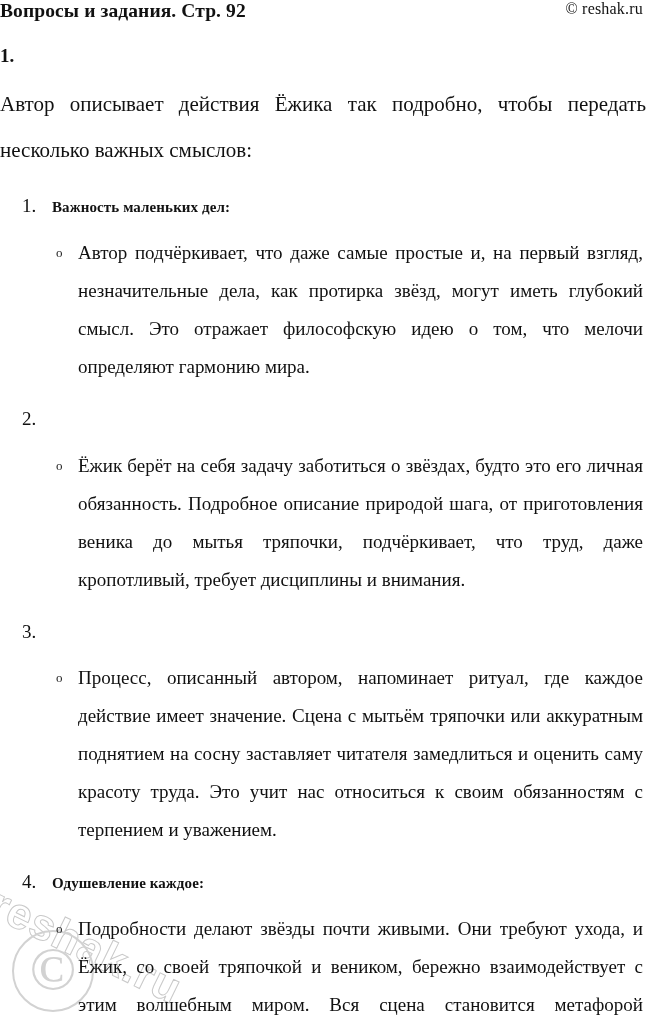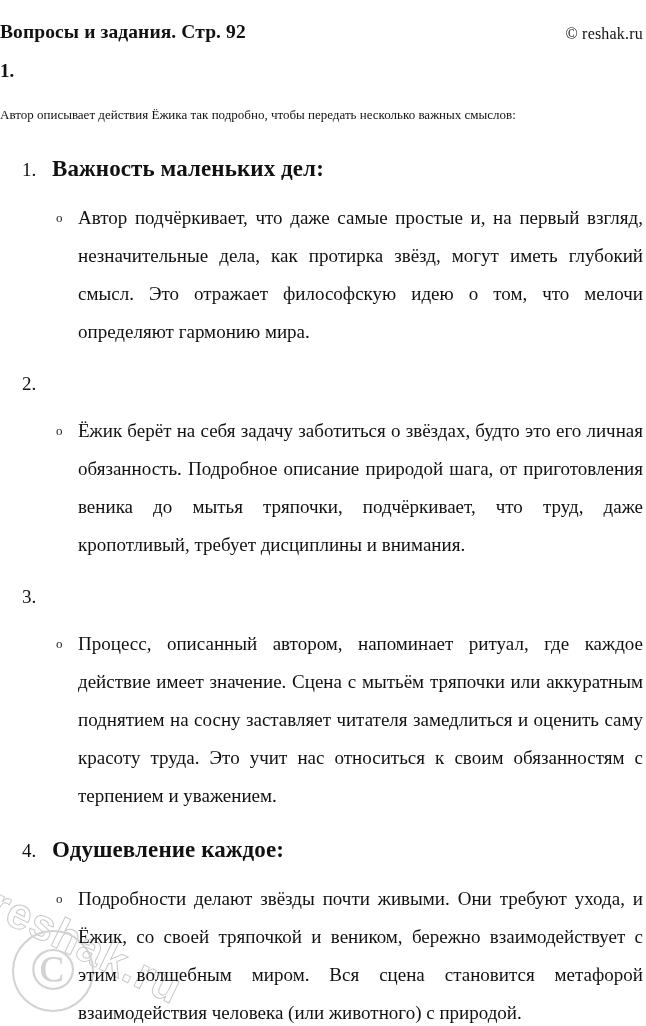--- a/index.html
+++ b/index.html
@@ -66,23 +66,23 @@
   }
 
   
   .content {
     position: relative;
     z-index: 2;
   }
 
   .doc-header {
     display: flex;
-    align-items: flex-end;
+    align-items: flex-start;
     justify-content: space-between;
-    padding: 15px 3px 0 0;
+    padding: 0 3px 0 0;
     height: 28px;
   }
   .doc-title {
     font-size: 19.5px;
     font-weight: 700;
     letter-spacing: 0.1px;
     white-space: nowrap;
   }
   .site-mark {
     font-size: 16px;
@@ -92,22 +92,22 @@
   }
 
   .task-number {
     font-size: 19px;
     font-weight: 700;
     margin: 18px 0 0 0;
     line-height: 1.1;
   }
 
   .intro {
-    font-size: 13px;
-    line-height: 38px;
+    font-size: 21px;
+    line-height: 46px;
     text-align: justify;
     text-align-last: left;
     margin: 14px 0 0 0;
     hyphens: none;
   }
 
   .section {
     margin-top: 22px;
   }
   .section:first-of-type {
@@ -120,21 +120,21 @@
     margin-left: 22px;
     line-height: 1.15;
   }
   .section-num {
     font-size: 19px;
     font-weight: 400;
     width: 30px;
     flex: 0 0 30px;
   }
   .section-title {
-    font-size: 23px;
+    font-size: 15px;
     font-weight: 700;
     letter-spacing: 0.1px;
   }
 
   .bullet-row {
     display: flex;
     margin-top: 17px;
     margin-left: 56px;
     margin-right: 3px;
   }

